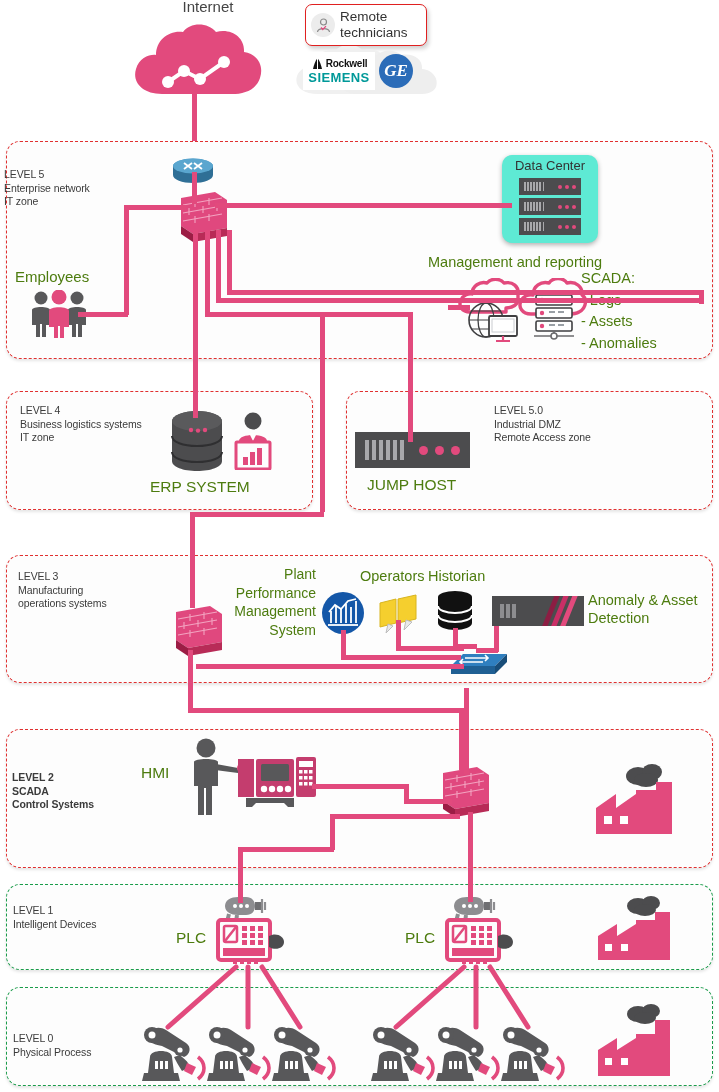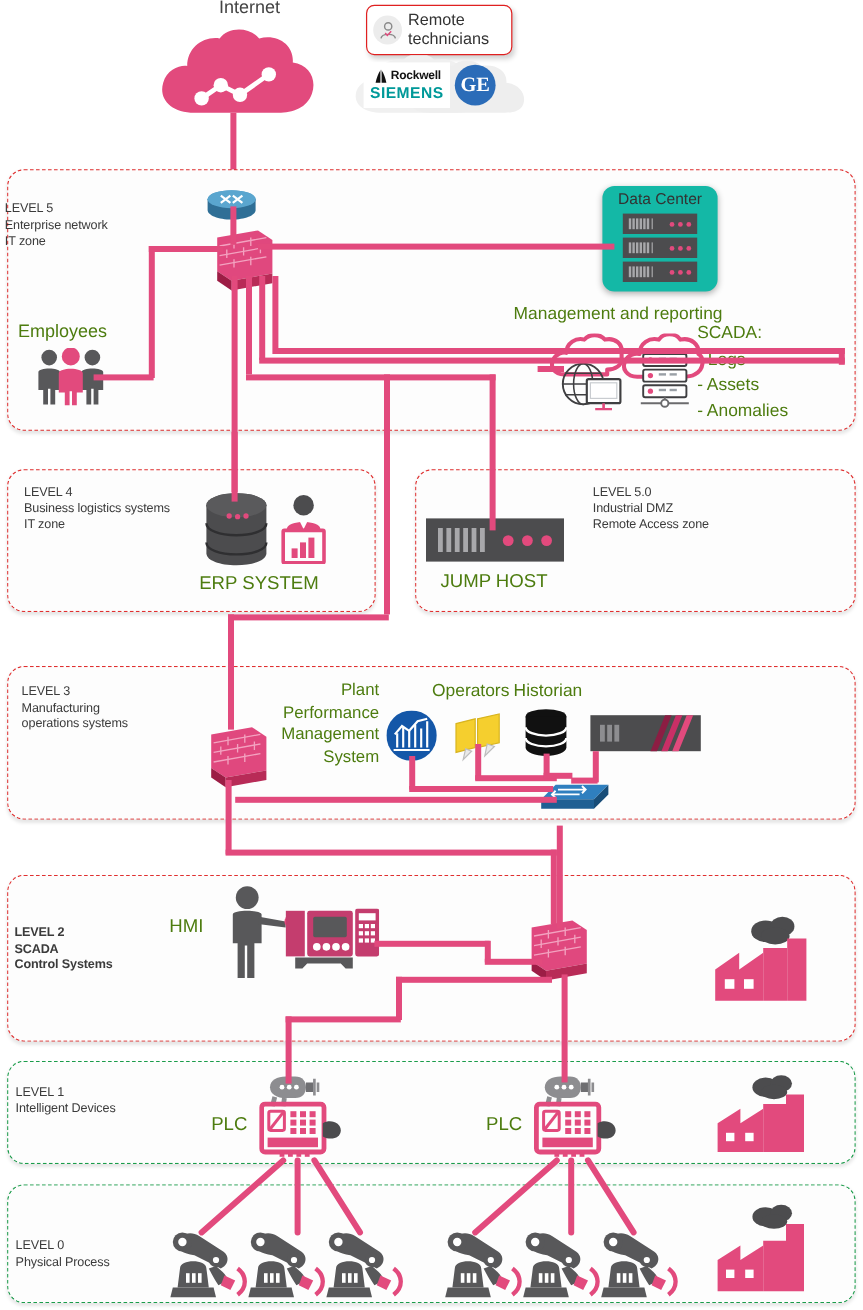--- a/index.html
+++ b/index.html
@@ -82,21 +82,21 @@
     letter-spacing: -0.2px;
   }
   .logo-siemens {
     font-size: 13px; font-weight: bold; color: #009999;
     letter-spacing: 0.4px;
   }
   .logo-ge {
     width: 34px; height: 34px; border-radius: 50%;
     background: #2b6cb8;
     display: flex; align-items: center; justify-content: center;
-    color: #fff; font-family: "Liberation Serif", serif;
+    color: #fff; font-style: italic; font-family: "Liberation Serif", serif;
     font-size: 17px; font-weight: bold;
   }
 
   
   .callout {
     position: absolute;
     background: #ffffff;
     border: 1.6px solid #e02020;
     border-radius: 7px;
     display: flex;
@@ -111,21 +111,21 @@
   .person-badge {
     width: 24px; height: 24px; border-radius: 50%;
     background: #ececec; flex: 0 0 auto;
     display:flex; align-items:center; justify-content:center;
   }
 
   
   .dc-card {
     position: absolute;
     width: 96px; height: 88px;
-    background: #14b8a6;
+    background: #5eead4;
     border-radius: 10px;
     box-shadow: 0 2px 5px rgba(0,0,0,.30);
     display: flex; flex-direction: column;
     align-items: center; justify-content: center; gap: 3px;
   }
   .dc-title {
     position: absolute; top: 3px; left: 0; right: 0;
     text-align: center; font-size: 13px; color: #333;
   }
   .server-unit {
@@ -391,21 +391,21 @@
       <path d="M8 29 C8 21 36 21 36 29 L36 31 L8 31 Z" fill="#e24a7d"></path>
       <path d="M18 21 L22 29 L26 21 Z" fill="#ffffff"></path>
       <rect x="5" y="30" width="34" height="27" rx="1" fill="none" stroke="#e24a7d" stroke-width="3"></rect>
       <g fill="#e24a7d">
         <rect x="12" y="45" width="5" height="8"></rect>
           <rect x="19" y="40" width="5" height="13"></rect>
         <rect x="26" y="36" width="5" height="17"></rect>
       </g>
     </svg>
   </div>
-  <div class="txt" style="left:166px;top:478px;font-size:15.5px;">ERP SYSTEM</div>
+  <div class="txt" style="left:150px;top:478px;font-size:15.5px;">ERP SYSTEM</div>
 
   <div class="zone it" style="left:346px;top:391px;width:367px;height:119px;"></div>
   <div class="zone-label" style="left:494px;top:404px;width:200px;">LEVEL 5.0
 Industrial DMZ
 Remote Access zone</div>
 
   <div class="jumphost" style="left:355px;top:432px;">
     <span class="jh-vents">
       <i></i>
         <i></i>
@@ -481,20 +481,22 @@
   <div class="appliance" style="left:492px;top:596px;">
     <span class="app-vents">
         <i></i>
         <i></i>
         <i></i>
       </span>
     <span class="app-stripe" style="left:56px;background:#8c1d43;"></span>
     <span class="app-stripe" style="left:65px;background:#c92f66;"></span>
     <span class="app-stripe" style="left:74px;background:#e24a7d;"></span>
   </div>
+  <div class="txt" style="left:588px;top:591px;font-size:14.5px;line-height:18px;">Anomaly &amp; Asset
+Detection</div>
 
   <div class="node" style="left:449px;top:650px;">
     <svg width="60" height="28" viewBox="0 0 60 28">
       <path d="M2 16 L14 4 L58 4 L46 16 Z" fill="#2f7fbf"></path>
       <path d="M2 16 L46 16 L46 24 L2 24 Z" fill="#1f5f93"></path>
       <path d="M46 16 L58 4 L58 12 L46 24 Z" fill="#184d78"></path>
       <g stroke="#ffffff" stroke-width="1.6" fill="none">
         <path d="M12 12 H34 M14 9 L11 12 L14 15"></path>
         <path d="M16 8 H38 M36 5 L39 8 L36 11"></path>
       </g>

